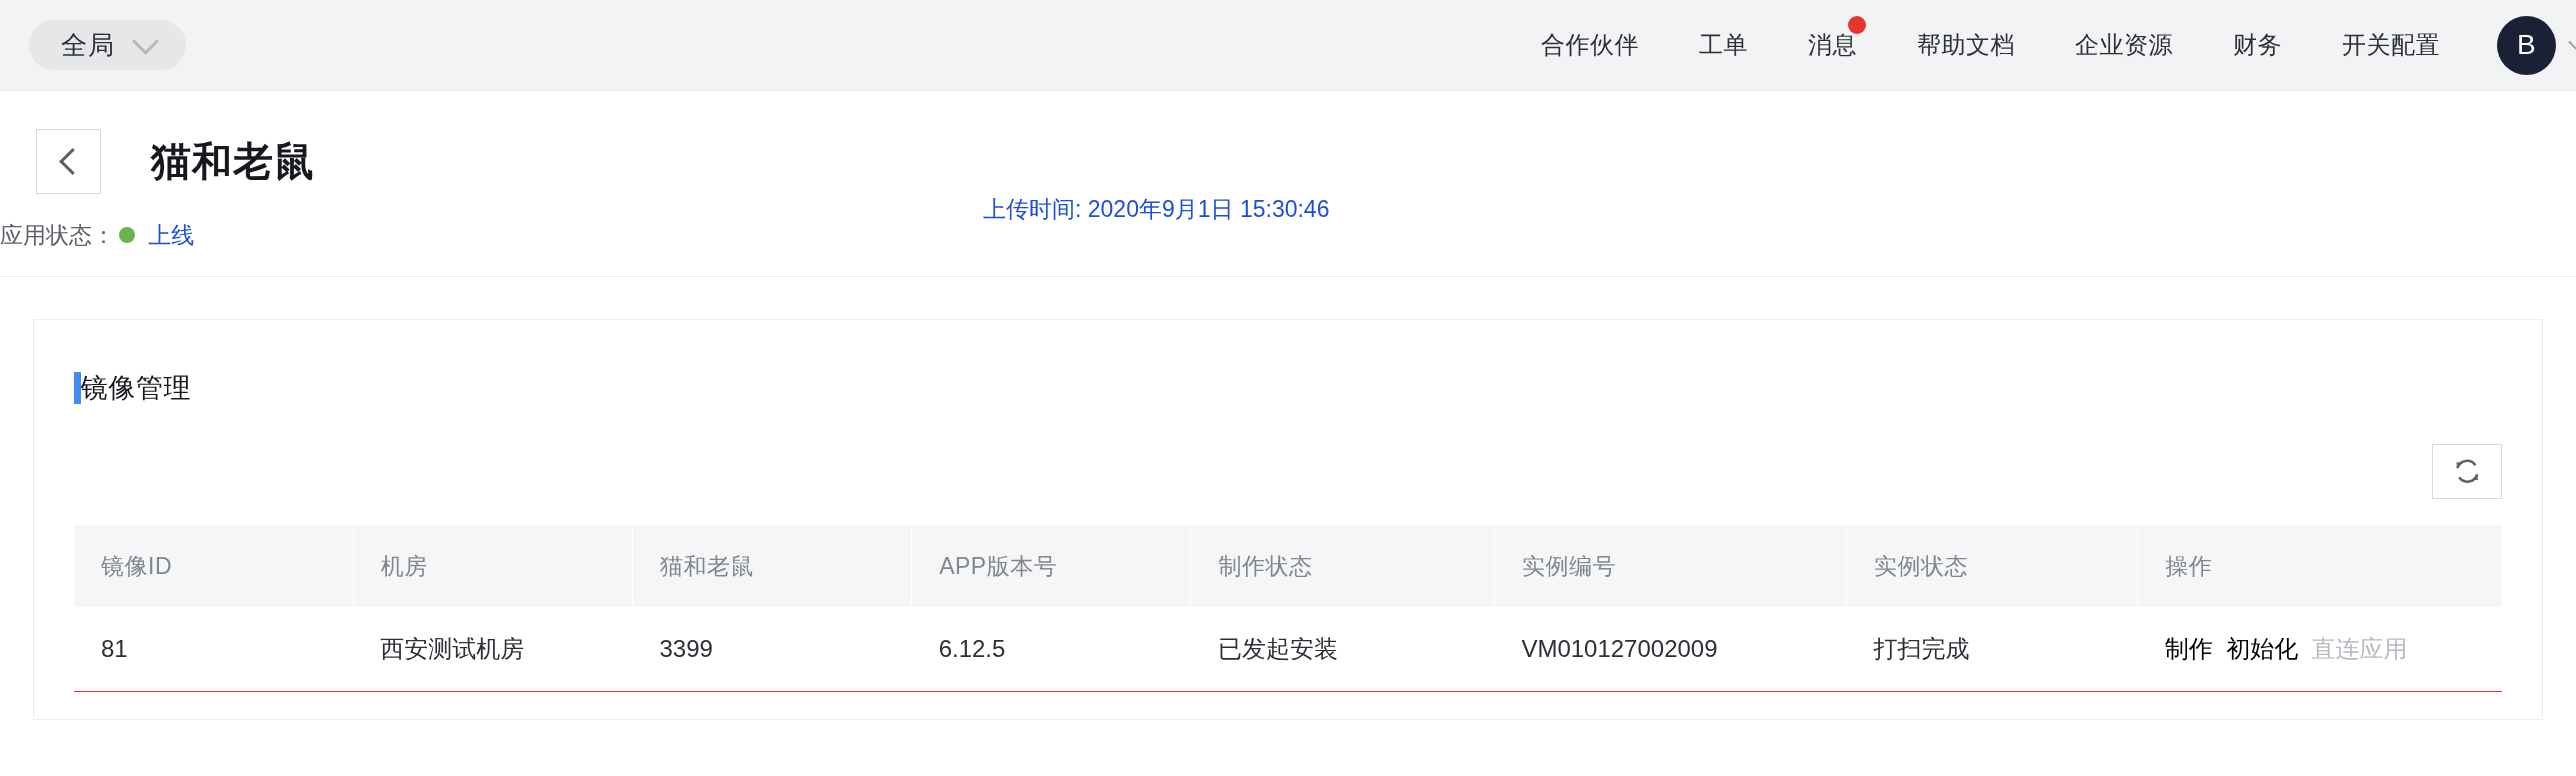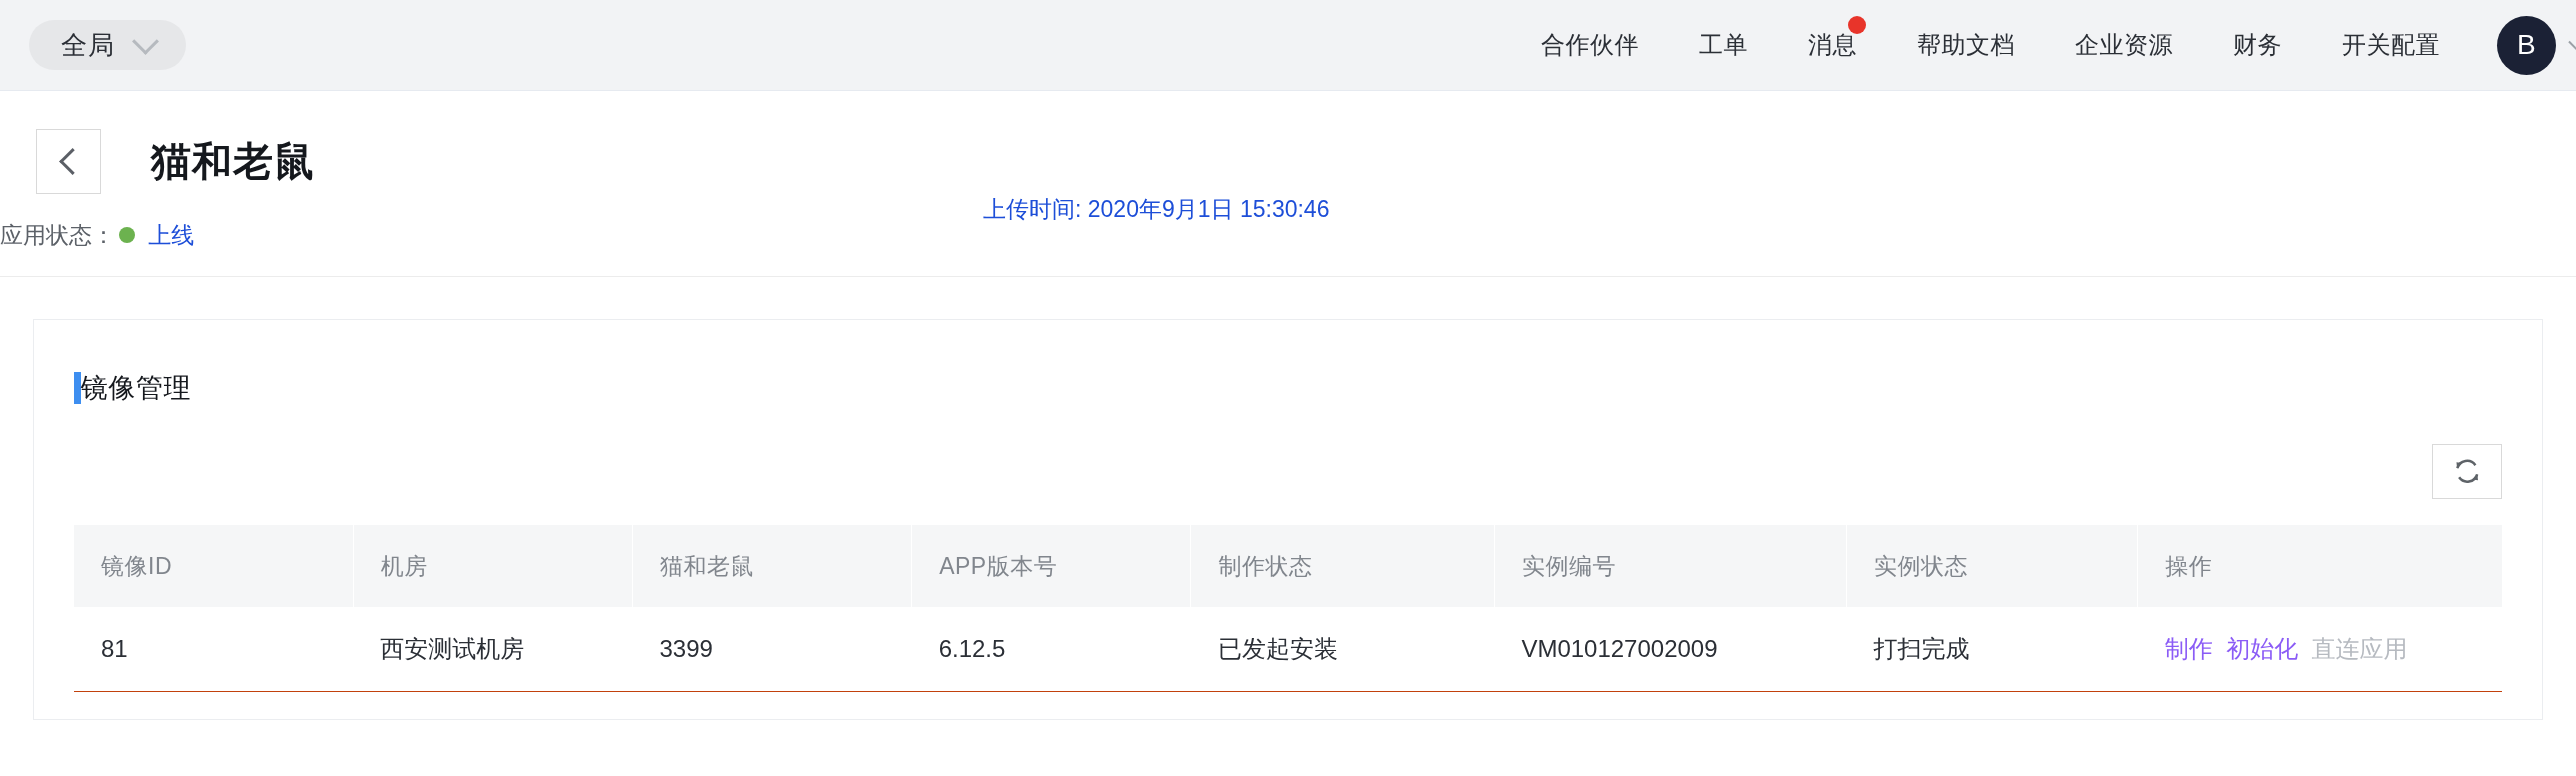--- a/index.html
+++ b/index.html
@@ -305,21 +305,21 @@
   .col-3 { width: 11.5%; }
   .col-4 { width: 11.5%; }
   .col-5 { width: 12.5%; }
   .col-6 { width: 14.5%; }
   .col-7 { width: 12%; }
   .col-8 { width: 15%; }
 
   .actions { display: flex; align-items: center; gap: 13.4px; }
   .act-link {
     font-size: 24px;
-    color: #8b5cf6;
+    color: #000000;
     cursor: pointer;
     white-space: nowrap;
   }
   .act-link.disabled {
     color: #b6bac0;
     cursor: default;
   }
 </style>
 </head>
 <body>

